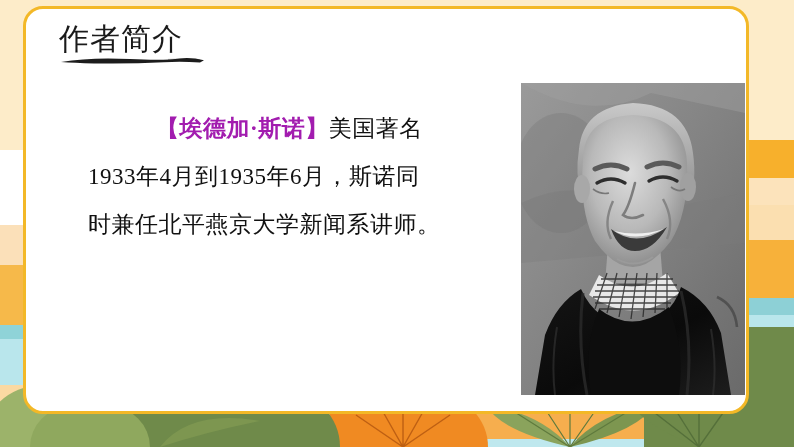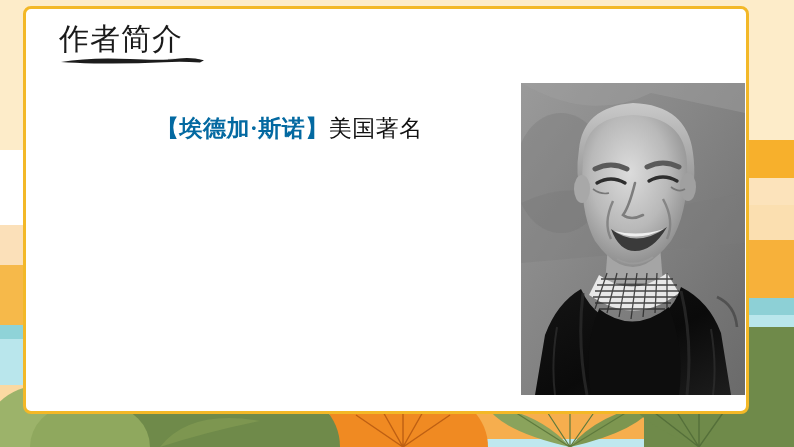--- a/index.html
+++ b/index.html
@@ -72,21 +72,21 @@
 
   
   .butterfly{ position:absolute; left:28px; bottom:38px; width:28px; height:22px; }
 
   
   .card{
     position:absolute; left:23px; top:6px;
     width:726px; height:408px;
     background:#ffffff;
     border:3px solid #f3b827;
-    border-radius:8px;
+    border-radius:20px;
     overflow:hidden;
   }
 
   
   .title{
     position:absolute; left:33px; top:10px;
     font-size:30px; color:#1a1a1a;
     letter-spacing:1px;
     font-family:"Liberation Serif","DejaVu Serif",serif;
     white-space:nowrap;
@@ -101,21 +101,21 @@
     position:absolute; left:62px; top:96px;
     width:400px;
     font-size:23px;
     line-height:48px;
     color:#111111;
     font-family:"Liberation Serif","DejaVu Serif",serif;
     letter-spacing:0.5px;
   }
   .line{ white-space:nowrap; }
   .line.indent{ padding-left:68px; }
-  .hl{ color:#0369a1; font-weight:bold; }
+  .hl{ color:#a21caf; font-weight:bold; }
 
   
   .photo-wrap{
     position:absolute; left:495px; top:74px;
     width:224px; height:312px;
     overflow:hidden;
     background:#6e6e6e;
   }
   .photo-svg{ display:block; width:100%; height:100%; }
 </style>
@@ -186,20 +186,22 @@
 
     <div class="title">作者简介</div>
 
     <svg class="title-stroke" viewBox="0 0 145 9" preserveAspectRatio="none">
       <path d="M1 6 Q30 1 70 3 Q105 4.6 120 2.4 Q132 1.2 144 4.2 L140 6.4 Q120 5 104 6.2 Q70 8 34 7.4 Q14 7 1 6 Z" fill="#1c1c1c"></path>
       <path d="M108 3.4 Q124 2.2 140 4" stroke="#1c1c1c" stroke-width="0.7" fill="none" opacity="0.5"></path>
     </svg>
 
     <div class="body-text">
       <div class="line indent"><span class="hl">【埃德加·斯诺】</span><span>美国著名</span></div>
+      <div class="line">1933年4月到1935年6月，斯诺同</div>
+      <div class="line">时兼任北平燕京大学新闻系讲师。</div>
     </div>
 
     <div class="photo-wrap">
       <svg class="photo-svg" viewBox="0 0 224 312" preserveAspectRatio="none">
         <defs>
           <linearGradient id="bgwall" x1="0" y1="0" x2="1" y2="1">
             <stop offset="0%" stop-color="#9a9a9a"></stop>
             <stop offset="45%" stop-color="#858585"></stop>
             <stop offset="100%" stop-color="#6a6a6a"></stop>
           </linearGradient>

